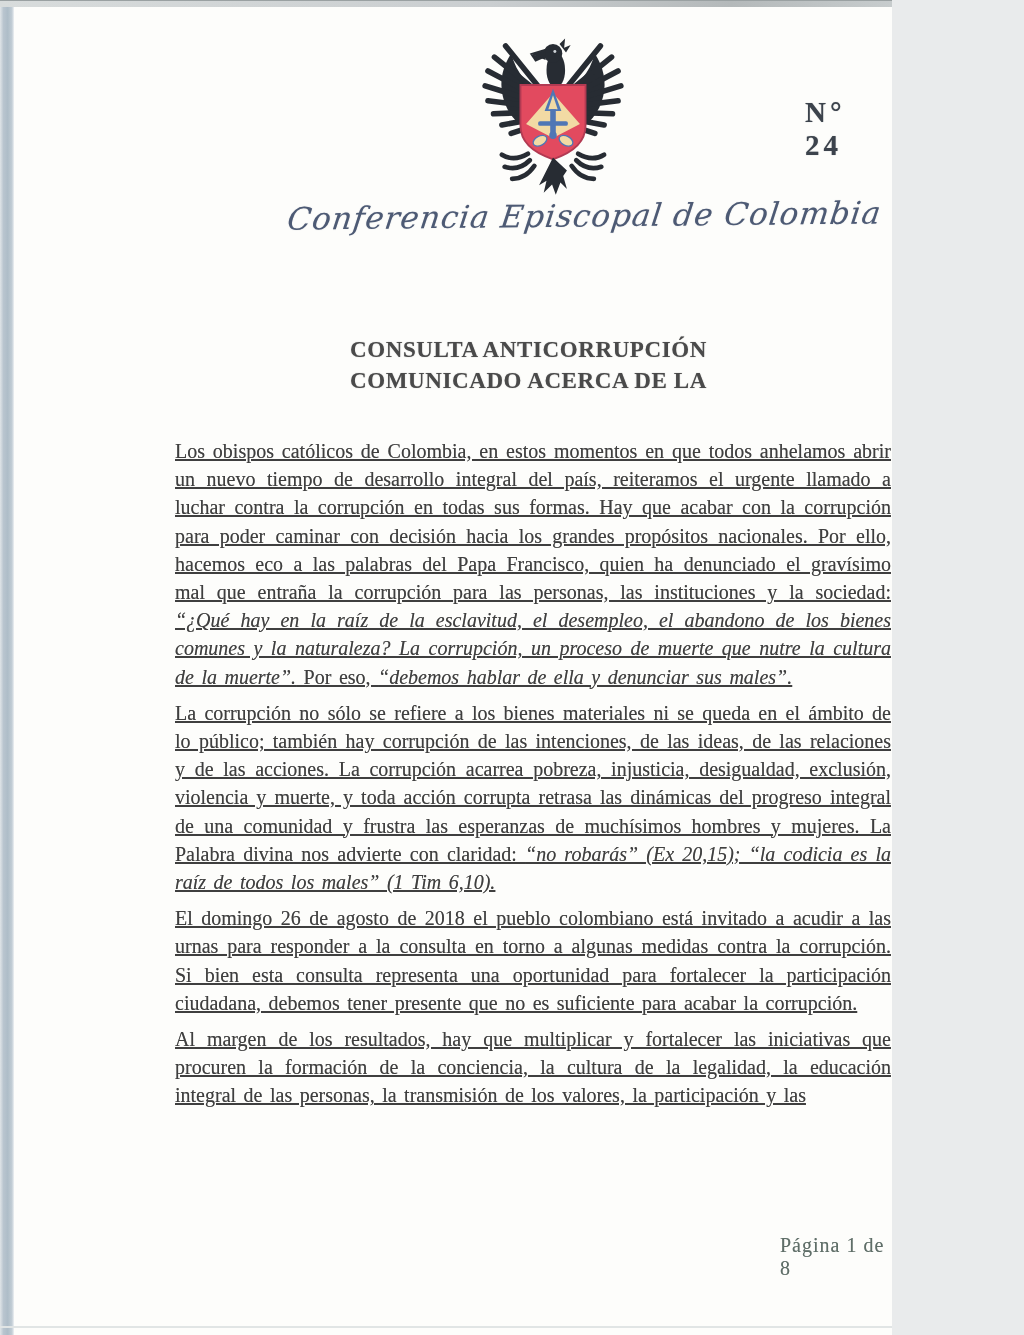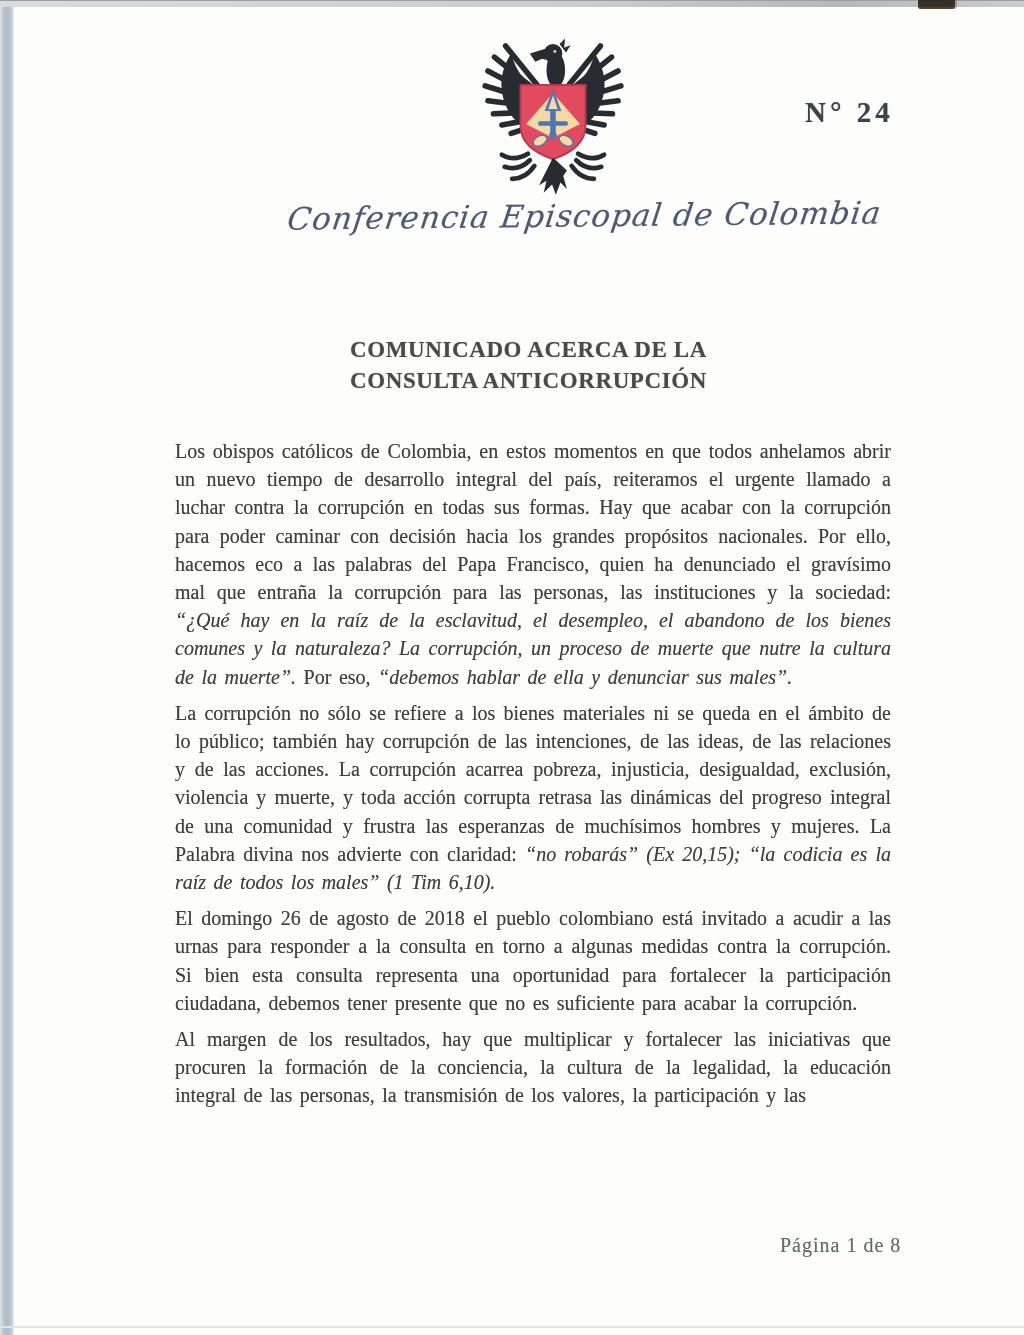--- a/index.html
+++ b/index.html
@@ -3,21 +3,21 @@
 <meta charset="utf-8">
 <style>
   :root{
     --paper:#fdfdfb; --scan-edge:#aebdc8; --scan-top:#c9cecf; --corner-mark:#352e25;
     --ink:#3f3f3f; --title-ink:#4a4a4a; --number-ink:#3c434c; --script-ink:#4d5a74;
     --footer-ink:#5f6e68; --eagle:#272c33; --shield-red:#e24a5f; --shield-gold:#f2daa4;
     --shield-blue:#4f76b5;
   }
   html,body{margin:0;padding:0;}
   body{width:1024px;height:1335px;background:#e9ebec;font-family:"Liberation Serif",serif;}
-  .page{position:relative;width:1024px;height:1335px;background:var(--paper);overflow:hidden;}
+  .page{position:relative;width:892px;height:1335px;background:var(--paper);overflow:hidden;}
 
   .scan-strip-left{position:absolute;left:0;top:0;bottom:0;width:14px;
     background:linear-gradient(to right,#e0e5e8 0%,#b9c5cf 25%,var(--scan-edge) 55%,#c2cdd5 85%,#eef1f3 100%);}
   .scan-strip-top{position:absolute;left:0;top:0;right:0;height:6px;
     background:linear-gradient(to right,#d8dcdc 0%,#caced0 55%,#b4b9ba 82%,#c7cccd 100%);
     border-top:1px solid #9aa1a2;}
   .scan-corner-mark{position:absolute;left:918px;top:0;width:37px;height:9px;
     background:var(--corner-mark);border-radius:0 0 3px 3px;
     box-shadow:inset 0 -2px 2px rgba(120,90,50,.55), 2px 0 0 rgba(90,70,45,.35);}
   .scan-strip-bottom{position:absolute;left:0;right:0;top:1326px;height:2px;background:#e1e5e5;}
@@ -33,21 +33,21 @@
     letter-spacing:1px;transform:skewX(-8deg) rotate(-0.6deg);white-space:nowrap;
     text-shadow:0 0 1px rgba(77,90,116,.35);}
 
   .doc-title{position:absolute;left:350px;top:334px;font-weight:bold;font-size:23px;
     line-height:31px;color:var(--title-ink);letter-spacing:0.6px;
     text-shadow:0 0 1px rgba(74,74,74,.5);}
 
   .body-text{position:absolute;left:175px;top:437px;width:716px;color:var(--ink);
     font-size:20px;line-height:28.2px;text-align:justify;word-spacing:2.5px;
     text-shadow:0 0 0.5px rgba(63,63,63,.55);}
-  .body-text p{margin:0 0 8px 0;}
+  .body-text p{margin:0 0 8px 0;text-decoration:underline;}
   .body-text .it{font-style:italic;}
 
   .page-footer{position:absolute;left:780px;top:1234px;font-size:20px;color:var(--footer-ink);
     letter-spacing:1px;text-shadow:0 0 0.5px rgba(95,110,104,.5);}
 </style>
 </head>
 <body>
 
 <div class="page">
 
@@ -99,22 +99,22 @@
         <path d="M60,143 C52,151 42,153 33,150"></path>
         <path d="M65,149 C59,158 50,163 41,163"></path>
       </g>
       <use href="#clawL" transform="translate(170 0) scale(-1 1)"></use>
     </svg>
   </div>
 
   <div class="org-script">Conferencia Episcopal de Colombia</div>
 
   <div class="doc-title">
+    <div>CONSULTA ANTICORRUPCIÓN</div>
     <div>COMUNICADO ACERCA DE LA</div>
-    <div>CONSULTA ANTICORRUPCIÓN</div>
   </div>
 
   <div class="body-text">
       <p><span>Los obispos católicos de Colombia, en estos momentos en que todos anhelamos abrir un nuevo tiempo de desarrollo integral del país, reiteramos el urgente llamado a luchar contra la corrupción en todas sus formas.  Hay que acabar con la corrupción para poder caminar con decisión hacia los grandes propósitos nacionales.  Por ello, hacemos eco a las palabras del Papa Francisco, quien ha denunciado el gravísimo mal que entraña la corrupción para las personas, las instituciones y la sociedad: </span><span class="it">“¿Qué hay en la raíz de la esclavitud, el desempleo, el abandono de los bienes comunes y la naturaleza? La corrupción, un proceso de muerte que nutre la cultura de la muerte”.</span><span>  Por eso, </span><span class="it">“debemos hablar de ella y denunciar sus males”.</span></p>
       <p><span>La corrupción no sólo se refiere a los bienes materiales ni se queda en el ámbito de lo público; también hay corrupción de las intenciones, de las ideas, de las relaciones y de las acciones.  La corrupción acarrea pobreza, injusticia, desigualdad, exclusión, violencia y muerte, y toda acción corrupta retrasa las dinámicas del progreso integral de una comunidad y frustra las esperanzas de muchísimos hombres y mujeres.  La Palabra divina nos advierte con claridad: </span><span class="it">“no robarás” (Ex 20,15); “la codicia es la raíz de todos los males” (1 Tim 6,10).</span></p>
       <p><span>El domingo 26 de agosto de 2018 el pueblo colombiano está invitado a acudir a las urnas para responder a la consulta en torno a algunas medidas contra la corrupción.  Si bien esta consulta representa una oportunidad para fortalecer la participación ciudadana, debemos tener presente que no es suficiente para acabar la corrupción.</span></p>
       <p><span>Al margen de los resultados, hay que multiplicar y fortalecer las iniciativas que procuren la formación de la conciencia, la cultura de la legalidad, la educación integral de las personas, la transmisión de los valores, la participación y las</span></p>
     </div>
 
   <div class="page-footer">Página 1 de 8</div>

